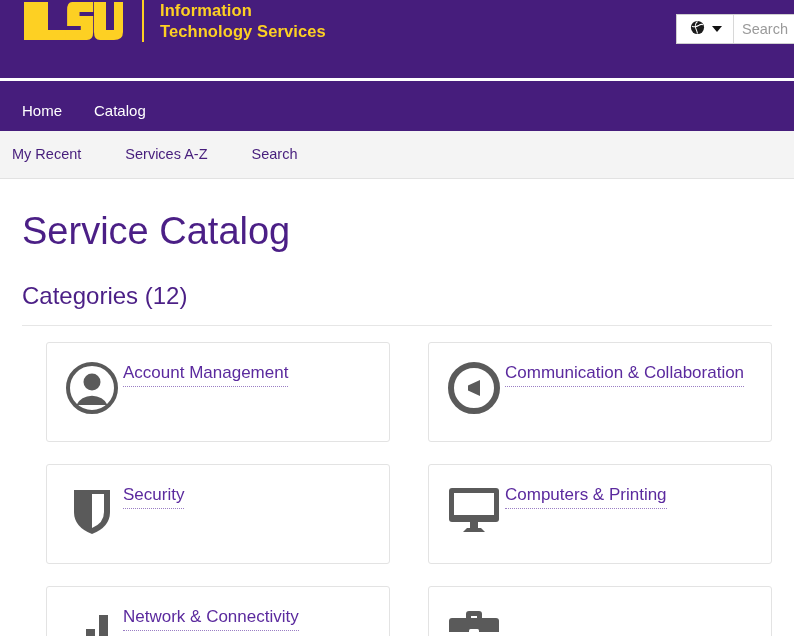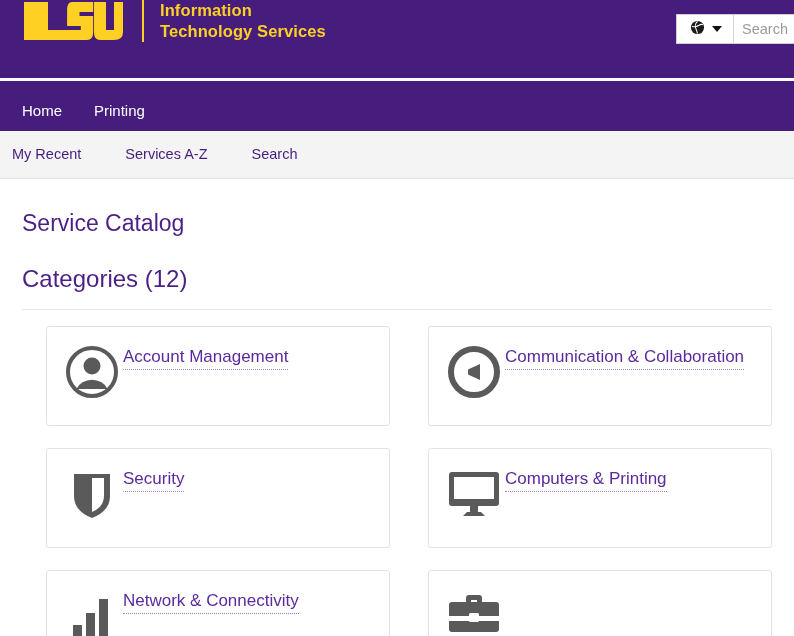--- a/index.html
+++ b/index.html
@@ -113,21 +113,21 @@
     font-size: 14.5px;
     text-decoration: none;
     margin-right: 44px;
     line-height: 1;
   }
 
   
   .content { padding: 0 22px; }
   .page-title {
     color: #4b1f86;
-    font-size: 23px;
+    font-size: 38px;
     font-weight: normal;
     margin: 32px 0 0 0;
     line-height: 1.1;
   }
   .section-title {
     color: #4b1f86;
     font-size: 24px;
     font-weight: normal;
     margin: 30px 0 16px 0;
     line-height: 1.1;
@@ -210,21 +210,21 @@
       <span class="caret-down"></span>
     </div>
     <input class="search-input" type="text" placeholder="Search" style="">
   </div>
 </header>
 
 <div class="bar-split"></div>
 
 <nav class="primary-nav">
   <a href="#">Home</a>
-  <a href="#">Printing</a>
+  <a href="#">Catalog</a>
 </nav>
 
 <nav class="secondary-nav">
   <a href="#">My Recent</a>
   <a href="#">Services A-Z</a>
   <a href="#">Search</a>
 </nav>
 
 <main class="content">
   <h1 class="page-title">Service Catalog</h1>

